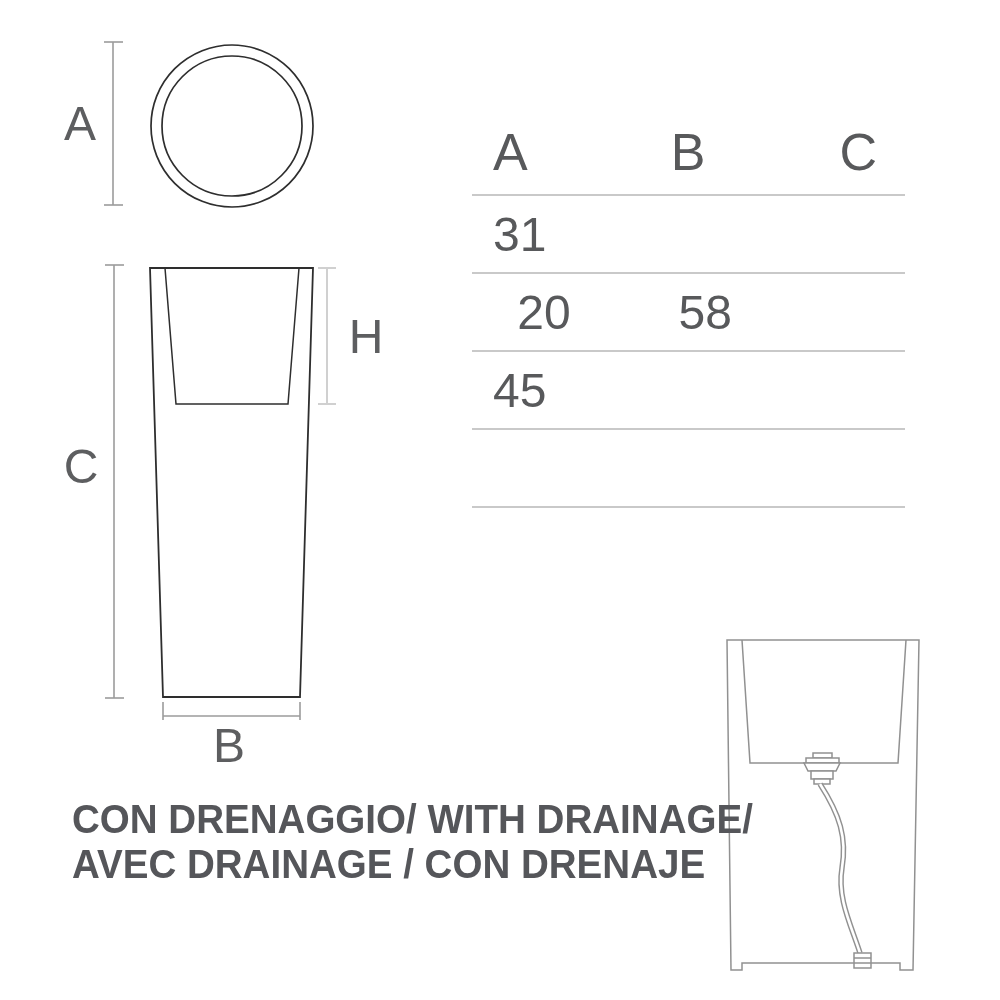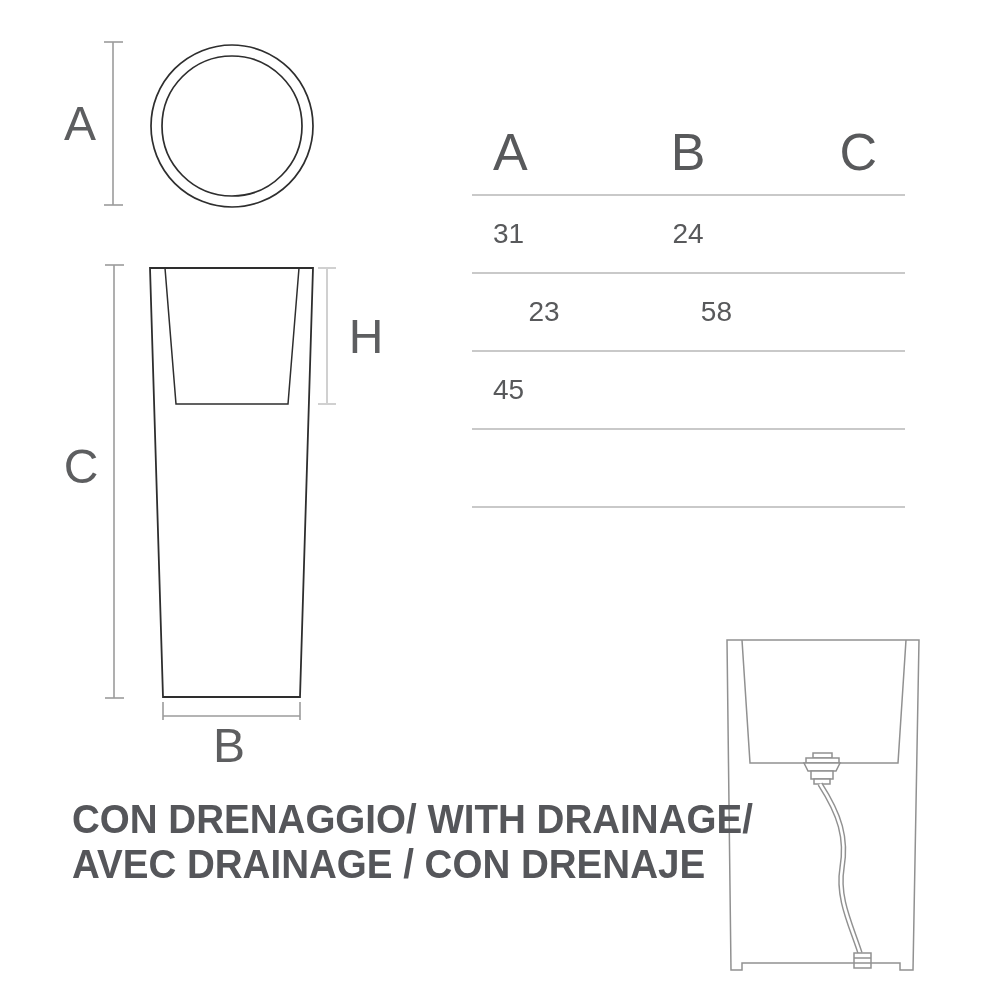--- a/index.html
+++ b/index.html
@@ -27,21 +27,21 @@
     width:433px;
     color:#58595b;
   }
   .spec-row{
     display:grid;
     grid-template-columns:144px 144px 145px;
     align-items:center;
     border-bottom:2px solid #c9c9c9;
   }
   .spec-row.header{height:84px;font-size:52px;}
-  .spec-row.body{height:76px;font-size:28px;}
+  .spec-row.body{height:76px;font-size:48px;}
   .spec-cell{white-space:nowrap;}
   .col-a{text-align:left;padding-left:21px;}
   .col-b{text-align:center;padding-left:0px;}
   .col-c{text-align:right;padding-right:28px;}
   
   .caption{
     position:absolute;
     left:72px;top:797px;
     font-size:41px;
     font-weight:bold;
@@ -125,24 +125,23 @@
   <div class="dim-label" style="left:207px;top:722px;">B</div>
 
   <div class="spec-table">
     <div class="spec-row header">
       <div class="spec-cell col-a">A</div>
       <div class="spec-cell col-b">B</div>
       <div class="spec-cell col-c">C</div>
     </div>
     <div class="spec-row body">
       <div class="spec-cell col-a">31</div>
-      <div class="spec-cell col-b">24</div>
     </div>
     <div class="spec-row body">
-      <div class="spec-cell col-b">23</div>
+      <div class="spec-cell col-b">20</div>
       <div class="spec-cell col-c">58</div>
     </div>
     <div class="spec-row body">
       <div class="spec-cell col-a">45</div>
     </div>
     <div class="spec-row body">
     </div>
   </div>
 
   <div class="caption">

